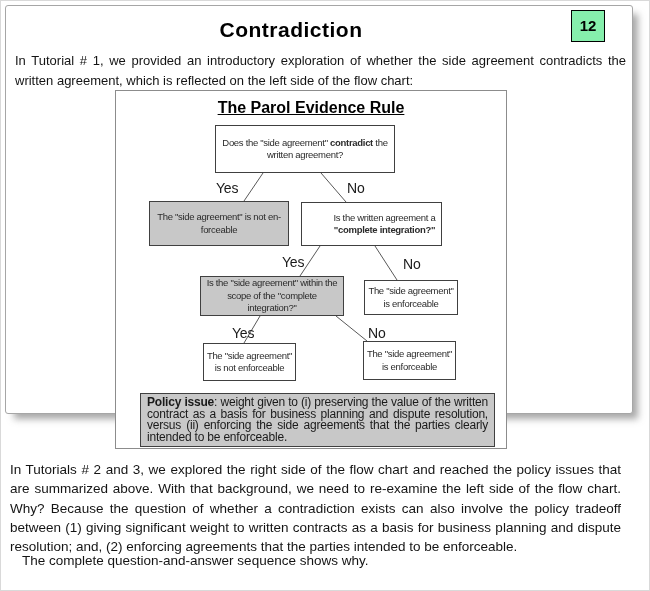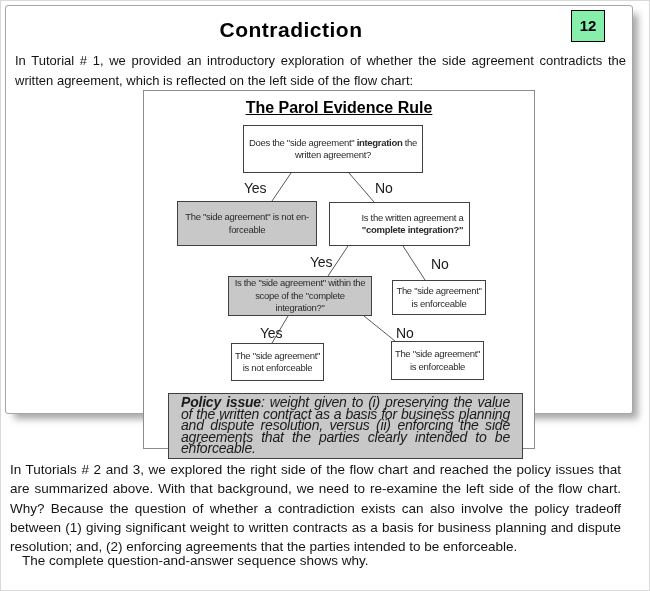--- a/index.html
+++ b/index.html
@@ -11,39 +11,39 @@
   .heading { position:absolute; top:12px; left:0; width:570px; text-align:center;
              font-size:21px; font-weight:bold; color:#000; letter-spacing:0.5px; }
   .pageno { position:absolute; top:4px; left:565px; width:34px; height:32px; border:1px solid #000;
             background:#86efac; text-align:center; line-height:30px; font-size:15px; font-weight:bold; }
   .para { position:absolute; color:#141414; text-align:justify; }
   #para1 { left:9px;  top:45px;  width:611px; font-size:13px;   line-height:20px; }
   #para2 { left:4px; top:454px; width:611px; font-size:13.5px; line-height:19.3px; }
   #para3 { left:16px; top:547px; width:611px; font-size:13.5px; text-align:left; }
 
   .chart { position:absolute; left:109px; top:84px; width:392px; height:359px;
-           border:1px solid #8c8c8c; background:#fff;margin-left:28px; }
+           border:1px solid #8c8c8c; background:#fff; }
   .chart-title { position:absolute; top:8px; left:0; width:100%; text-align:center;
                  font-size:16px; font-weight:bold; text-decoration:underline; color:#000; }
   svg.edges { position:absolute; left:0; top:0; width:392px; height:359px; }
   .node { position:absolute; border:1px solid #404040; background:#fff; color:#2b2b2b;
           display:flex; flex-direction:column; justify-content:center; align-items:center;
           text-align:center; font-size:9.5px; line-height:12.5px; letter-spacing:-0.3px; padding:2px; }
   .node .ln { white-space:nowrap; }
   .gray { background:#c8c8c8; }
   #topbox  { left:99px;  top:34px;  width:180px; height:48px; }
   #grayL   { left:33px;  top:110px; width:140px; height:45px; }
   #whiteR  { left:185px; top:111px; width:141px; height:44px;padding-left:28px; }
   #grayM   { left:84px;  top:185px; width:144px; height:40px; }
   #whiteR2 { left:248px; top:189px; width:94px;  height:35px; }
   #whiteBL { left:87px;  top:252px; width:93px;  height:38px; }
   #whiteBR { left:247px; top:250px; width:93px;  height:39px; }
   #policy  { left:24px;  top:302px; width:355px; min-height:37px; display:block;
-             text-align:justify; font-size:14px; line-height:11.5px; letter-spacing:-0.2px;
-             padding:3px 12px; color:#1a1a1a;font-style:italic; }
+             text-align:justify; font-size:12px; line-height:11.5px; letter-spacing:-0.2px;
+             padding:3px 6px; color:#1a1a1a; }
   .edge-label { position:absolute; font-size:14px; color:#1a1a1a; letter-spacing:-0.2px; }
   #yes1 { left:100px; top:89px; }  #no1 { left:231px; top:89px; }
   #yes2 { left:166px; top:163px; } #no2 { left:287px; top:165px; }
   #yes3 { left:116px; top:234px; } #no3 { left:252px; top:234px; }
   b { font-weight:bold; }
 </style>
 </head>
 <body>
 
 <div class="frame">
@@ -63,21 +63,21 @@
         <line x1="205" y1="82" x2="230" y2="111" stroke="#595959" stroke-width="1"></line>
         <line x1="204" y1="155" x2="184" y2="185" stroke="#595959" stroke-width="1"></line>
         <line x1="259" y1="155" x2="281" y2="189" stroke="#595959" stroke-width="1"></line>
         <line x1="144" y1="225" x2="128" y2="252" stroke="#595959" stroke-width="1"></line>
         <line x1="220" y1="225" x2="251" y2="250" stroke="#595959" stroke-width="1"></line>
       </svg>
 
       <div class="chart-title">The Parol Evidence Rule</div>
 
       <div class="node" id="topbox">
-        <div class="ln"><span>Does the "side agreement" </span><b>integration</b><span> the</span></div>
+        <div class="ln"><span>Does the "side agreement" </span><b>contradict</b><span> the</span></div>
         <div class="ln">written agreement?</div>
       </div>
 
       <span class="edge-label" id="yes1">Yes</span>
       <span class="edge-label" id="no1">No</span>
 
       <div class="node gray" id="grayL">
         <div class="ln">The "side agreement" is not en-</div>
         <div class="ln">forceable</div>
       </div>

